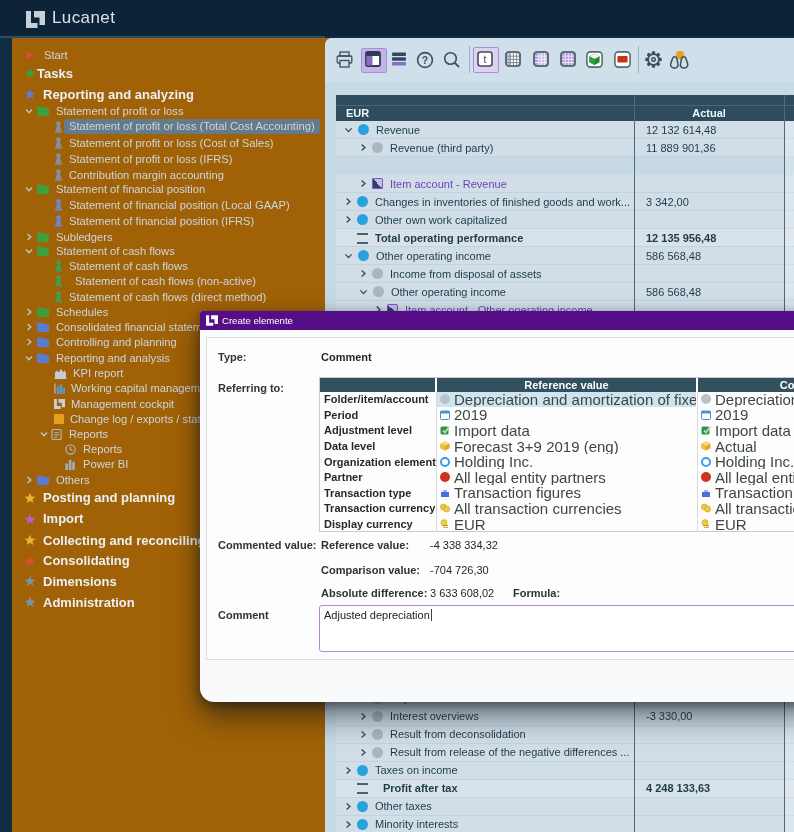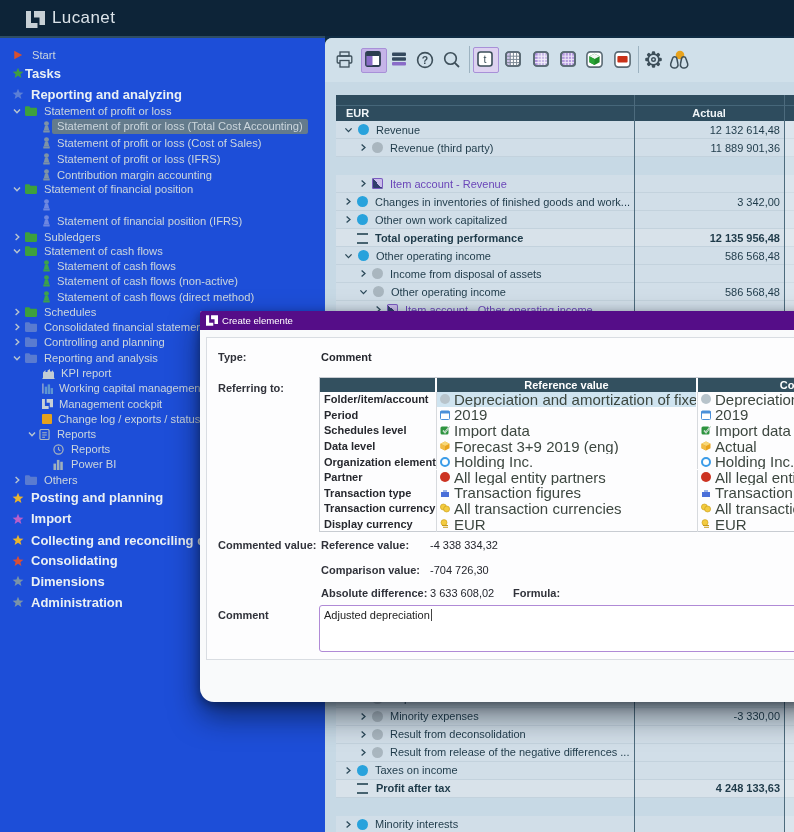--- a/index.html
+++ b/index.html
@@ -2,42 +2,42 @@
 <html><head>
 <meta charset="utf-8">
 <style>
   html,body{margin:0;padding:0}
   body{width:794px;height:832px;overflow:hidden;position:relative;
        background:#0f2c43;font-family:"Liberation Sans",sans-serif;}
   .abs{position:absolute}
   #topbar{position:absolute;left:0;top:0;width:794px;height:36px;background:#0d2438;}
   #topline{position:absolute;left:0;top:36px;width:325px;height:2px;background:#2e4d63;}
   #brand{position:absolute;left:52px;top:8px;font-size:17px;color:#dbe3e9;letter-spacing:.4px;}
-  #side{position:absolute;left:0;top:38px;width:325px;height:794px;background:#1d4ed8;}
+  #side{position:absolute;left:12px;top:38px;width:325px;height:794px;background:#a16207;}
   .trow{position:absolute;height:16px;display:flex;align-items:center;white-space:nowrap;}
   .trow .txt{font-size:11.2px;color:#ccd6dd;}
   .cat .txt{font-size:13px;font-weight:bold;color:#eaf0f4;}
   .ticon{display:inline-block;flex:0 0 auto;}
   .sel{background:#647b8c;border-radius:2px;padding:1px 5px 2px;margin-left:1px !important;color:#eef3f6;}
   #card{position:absolute;left:325px;top:38px;width:469px;height:794px;
         background:#c7d9e5;border-radius:7px 0 0 0;}
   #toolbar{position:absolute;left:0;top:0;width:469px;height:44px;
         background:#d0e0ea;border-radius:7px 0 0 0;}
   .tbtn{position:absolute;top:13px;}
   .tsep{position:absolute;top:8px;width:1px;height:27px;background:#9db3c1;}
   #tbl{position:absolute;left:11px;top:57px;width:458px;height:737px;overflow:hidden;}
   #thead{position:absolute;left:0;top:0;width:458px;height:26px;background:#2e4c5e;}
   #theadline{position:absolute;left:0;top:10px;width:458px;height:1px;background:#46677a;}
   .hdrtxt{position:absolute;top:12px;font-size:11px;font-weight:bold;color:#f0f5f8;}
   .vline{position:absolute;top:0;width:1px;height:737px;background:#4d6b7d;z-index:5}
   .row{position:absolute;left:0;width:458px;height:18px;background:#d1dee8;
        border-bottom:1px solid #c3d2dd;box-sizing:border-box;
        display:flex;align-items:center;font-size:11px;color:#1e3a49;}
   .row.sum{background:#d8e2ea;font-weight:bold;}
-  .num{position:absolute;left:298px;width:146px;text-align:right;}
+  .num{position:absolute;left:310px;width:146px;}
   .chev{flex:0 0 auto}
   .circ{width:11px;height:11px;border-radius:50%;flex:0 0 auto;}
   .cblue{background:#28a2dc}
   .cgray{background:#a9b6bf}
   .itico{width:11px;height:11px;border-radius:2px;flex:0 0 auto;
      background:linear-gradient(45deg,#303d6b 0 50%,#cabcea 50% 100%);
      box-shadow:0 0 0 1px #7a5bc0 inset;}
   .ittxt{color:#6a46b8}
   .eq{width:11px;height:7px;flex:0 0 auto;
       border-top:2px solid #476370;border-bottom:2px solid #476370;margin-top:1px}
@@ -143,20 +143,21 @@
         <path fill="#3da03d" d="M0 1.5C0 .7.7 0 1.5 0h4.2L7.4 2H15c.6 0 1 .5 1 1v8.4c0 .9-.7 1.6-1.6 1.6H1.6C.7 13 0 12.3 0 11.4z"></path>
       </svg>
       <span class="txt" style="margin-left:7px">Statement of financial position</span>
     </div>
 <div class="trow" style="left:42px;top:159.0px">
       <svg class="ticon" width="9" height="12" viewBox="0 0 10 13">
         <circle cx="5" cy="2.7" r="2.7" fill="#6d87e0"></circle>
         <path d="M3.3 5.2h3.4l1.2 4.6H2.1z" fill="#6d87e0"></path>
         <rect x="1.4" y="10.2" width="7.2" height="2.4" rx=".6" fill="#6d87e0"></rect>
       </svg>
+      <span class="txt" style="margin-left:6px">Statement of financial position (Local GAAP)</span>
     </div>
 <div class="trow" style="left:42px;top:175.0px">
       <svg class="ticon" width="9" height="12" viewBox="0 0 10 13">
         <circle cx="5" cy="2.7" r="2.7" fill="#6d87e0"></circle>
         <path d="M3.3 5.2h3.4l1.2 4.6H2.1z" fill="#6d87e0"></path>
         <rect x="1.4" y="10.2" width="7.2" height="2.4" rx=".6" fill="#6d87e0"></rect>
       </svg>
       <span class="txt" style="margin-left:6px">Statement of financial position (IFRS)</span>
     </div>
 <div class="trow" style="left:13px;top:191.0px">
@@ -186,21 +187,21 @@
         <rect x="1.4" y="10.2" width="7.2" height="2.4" rx=".6" fill="#3da24b"></rect>
       </svg>
       <span class="txt" style="margin-left:6px">Statement of cash flows</span>
     </div>
 <div class="trow" style="left:42px;top:235.0px">
       <svg class="ticon" width="9" height="12" viewBox="0 0 10 13">
         <circle cx="5" cy="2.7" r="2.7" fill="#3da24b"></circle>
         <path d="M3.3 5.2h3.4l1.2 4.6H2.1z" fill="#3da24b"></path>
         <rect x="1.4" y="10.2" width="7.2" height="2.4" rx=".6" fill="#3da24b"></rect>
       </svg>
-      <span class="txt" style="margin-left:6px">Statement of cash flows (non-active)</span>
+      <span class="txt" style="margin-left:12px">Statement of cash flows (non-active)</span>
     </div>
 <div class="trow" style="left:42px;top:250.5px">
       <svg class="ticon" width="9" height="12" viewBox="0 0 10 13">
         <circle cx="5" cy="2.7" r="2.7" fill="#3da24b"></circle>
         <path d="M3.3 5.2h3.4l1.2 4.6H2.1z" fill="#3da24b"></path>
         <rect x="1.4" y="10.2" width="7.2" height="2.4" rx=".6" fill="#3da24b"></rect>
       </svg>
       <span class="txt" style="margin-left:6px">Statement of cash flows (direct method)</span>
     </div>
 <div class="trow" style="left:13px;top:266.0px">
@@ -547,21 +548,21 @@
         <span class="circ cgray"></span>
         <span style="margin-left:7px">Depreciation of financial assets</span>
       </div>
 <div class="row" style="top:612.5px">
         <span style="width:23px"></span>
         <svg class="chev" width="8" height="9" viewBox="0 0 8 9">
           <path d="M2.6 1.4 6 4.5 2.6 7.6" fill="none" stroke="#2c4a5a" stroke-width="1.3"></path>
         </svg>
         <span style="width:5px"></span>
         <span class="circ cgray"></span>
-        <span style="margin-left:7px">Minority expenses</span>
+        <span style="margin-left:7px">Interest overviews</span>
         <span class="num">-3 330,00</span>
       </div>
 <div class="row" style="top:630.5px">
         <span style="width:23px"></span>
         <svg class="chev" width="8" height="9" viewBox="0 0 8 9">
           <path d="M2.6 1.4 6 4.5 2.6 7.6" fill="none" stroke="#2c4a5a" stroke-width="1.3"></path>
         </svg>
         <span style="width:5px"></span>
         <span class="circ cgray"></span>
         <span style="margin-left:7px">Result from deconsolidation</span>
@@ -580,22 +581,31 @@
         <svg class="chev" width="8" height="9" viewBox="0 0 8 9">
           <path d="M2.6 1.4 6 4.5 2.6 7.6" fill="none" stroke="#2c4a5a" stroke-width="1.3"></path>
         </svg>
         <span style="width:5px"></span>
         <span class="circ cblue"></span>
         <span style="margin-left:7px">Taxes on income</span>
       </div>
 <div class="row sum" style="top:684.5px">
         <span style="width:21px"></span>
         <span class="eq"></span>
-        <span style="margin-left:8px">Profit after tax</span>
+        <span style="margin-left:15px">Profit after tax</span>
         <span class="num">4 248 133,63</span>
+      </div>
+<div class="row" style="top:702.5px">
+        <span style="width:8px"></span>
+        <svg class="chev" width="8" height="9" viewBox="0 0 8 9">
+          <path d="M2.6 1.4 6 4.5 2.6 7.6" fill="none" stroke="#2c4a5a" stroke-width="1.3"></path>
+        </svg>
+        <span style="width:5px"></span>
+        <span class="circ cblue"></span>
+        <span style="margin-left:7px">Other taxes</span>
       </div>
 <div class="row" style="top:720.5px">
         <span style="width:8px"></span>
         <svg class="chev" width="8" height="9" viewBox="0 0 8 9">
           <path d="M2.6 1.4 6 4.5 2.6 7.6" fill="none" stroke="#2c4a5a" stroke-width="1.3"></path>
         </svg>
         <span style="width:5px"></span>
         <span class="circ cblue"></span>
         <span style="margin-left:7px">Minority interests</span>
       </div>
@@ -626,21 +636,21 @@
 <div class="rval" style="left:377px;width:260px;top:14.0px;"><span class="rico" style="background:#b8c4cb;border-radius:50%"></span>Depreciation and amo</div>
 <div class="rlab" style="top:29.6px">Period</div>
 <div class="rval" style="left:116px;width:260px;top:29.6px;"><svg class="rico" viewBox="0 0 10 10" width="10" height="10">
           <rect x="0.5" y="1" width="9" height="8.5" rx="1" fill="#fff" stroke="#4a90d9"></rect>
           <rect x="0.5" y="1" width="9" height="2.5" fill="#4a90d9"></rect>
         </svg>2019</div>
 <div class="rval" style="left:377px;width:260px;top:29.6px;"><svg class="rico" viewBox="0 0 10 10" width="10" height="10">
           <rect x="0.5" y="1" width="9" height="8.5" rx="1" fill="#fff" stroke="#4a90d9"></rect>
           <rect x="0.5" y="1" width="9" height="2.5" fill="#4a90d9"></rect>
         </svg>2019</div>
-<div class="rlab" style="top:45.2px">Schedules level</div>
+<div class="rlab" style="top:45.2px">Adjustment level</div>
 <div class="rval" style="left:116px;width:260px;top:45.2px;"><svg class="rico" viewBox="0 0 10 10" width="10" height="10">
           <rect x="0.5" y="1.5" width="8" height="8" rx="1.5" fill="#2e9440"></rect>
           <path d="M3 5.5 5 7.5 9.5 1.5" fill="none" stroke="#fff" stroke-width="1.6"></path>
           <path d="M3 5.5 5 7.5 9.5 1.5" fill="none" stroke="#1d7030" stroke-width=".5"></path>
         </svg>Import data</div>
 <div class="rval" style="left:377px;width:260px;top:45.2px;"><svg class="rico" viewBox="0 0 10 10" width="10" height="10">
           <rect x="0.5" y="1.5" width="8" height="8" rx="1.5" fill="#2e9440"></rect>
           <path d="M3 5.5 5 7.5 9.5 1.5" fill="none" stroke="#fff" stroke-width="1.6"></path>
           <path d="M3 5.5 5 7.5 9.5 1.5" fill="none" stroke="#1d7030" stroke-width=".5"></path>
         </svg>Import data</div>

